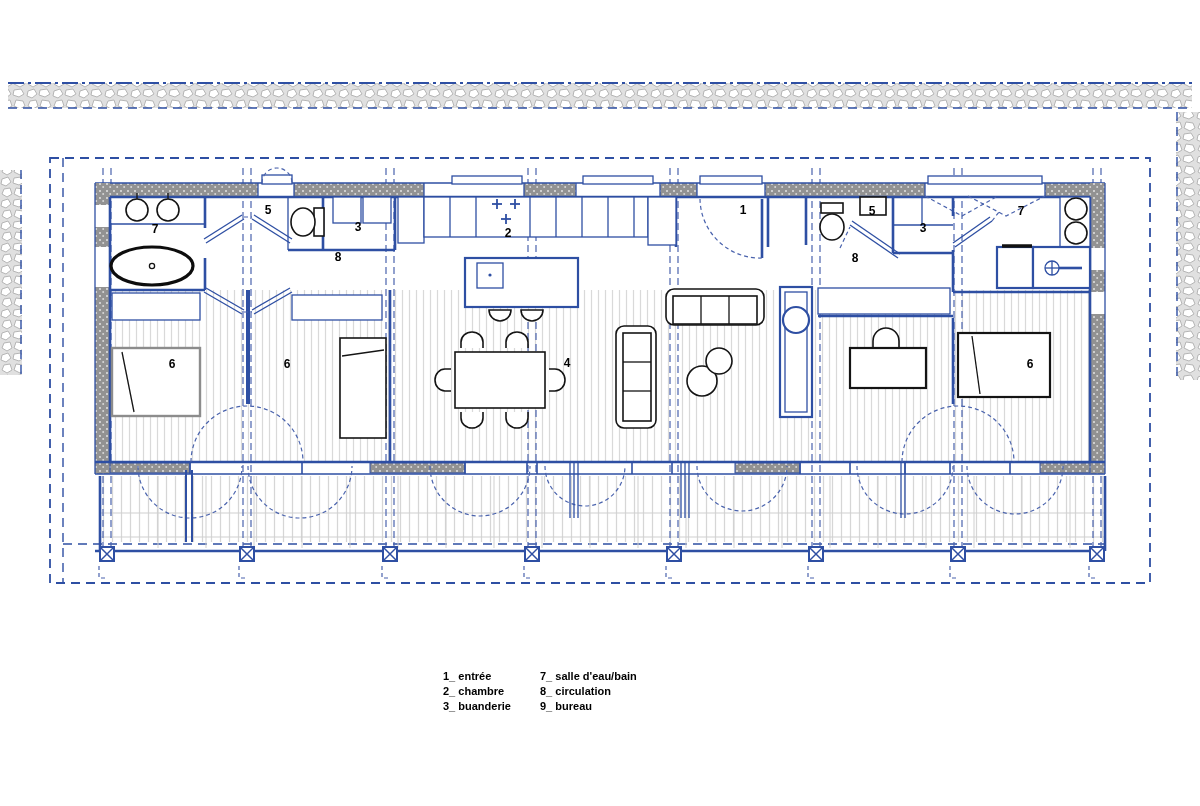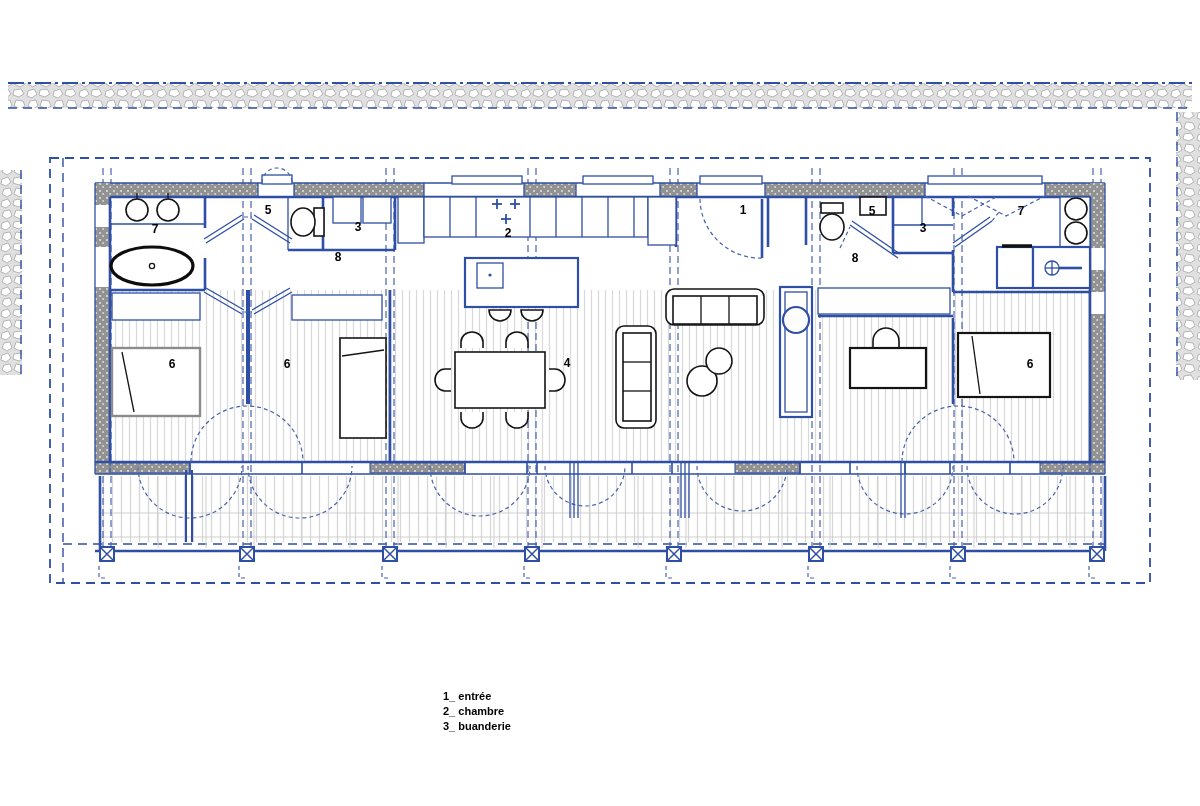--- a/index.html
+++ b/index.html
@@ -19,21 +19,21 @@
   .ddot{stroke:#2e4fa3;stroke-width:2;fill:none;stroke-dasharray:16 4 3 4}
   
   .k1{stroke:#141414;stroke-width:1.6;fill:#fff}
   .k1n{stroke:#141414;stroke-width:1.3;fill:none}
   .k2{stroke:#141414;stroke-width:2.2;fill:#fff}
   .kg{stroke:#8c8c8c;stroke-width:2.4;fill:#fff}
   .g1{stroke:#cfcfcf;stroke-width:1;fill:none}
   text.lbl{font:bold 12px "Liberation Sans","DejaVu Sans",sans-serif;fill:#000;text-anchor:middle}
   
   #legend{position:absolute;left:443px;top:669px;display:flex;color:#000;}
-  .leg-col{display:flex;flex-direction:column;margin-top:20px;}
+  .leg-col{display:flex;flex-direction:column;}
   .leg-col .leg-item{font:bold 11px "Liberation Sans","DejaVu Sans",sans-serif;
                      line-height:15px;white-space:nowrap;}
   .leg-col:nth-child(1){width:97px}
   .leg-col:nth-child(2){width:93px}
 </style>
 </head>
 <body>
 
 <div id="stage">
 <svg width="1200" height="806" viewBox="0 0 1200 806">
@@ -503,14 +503,19 @@
         <text x="1030" y="368" class="lbl">6</text>
       </g>
 </svg>
 
 <div id="legend">
       <div class="leg-col">
         <div class="leg-item">1_ entrée</div>
         <div class="leg-item">2_ chambre</div>
         <div class="leg-item">3_ buanderie</div>
       </div>
+      <div class="leg-col">
+        <div class="leg-item">7_ salle d'eau/bain</div>
+        <div class="leg-item">8_ circulation</div>
+        <div class="leg-item">9_ bureau</div>
+      </div>
     </div>
 </div>
 
 </body></html>

